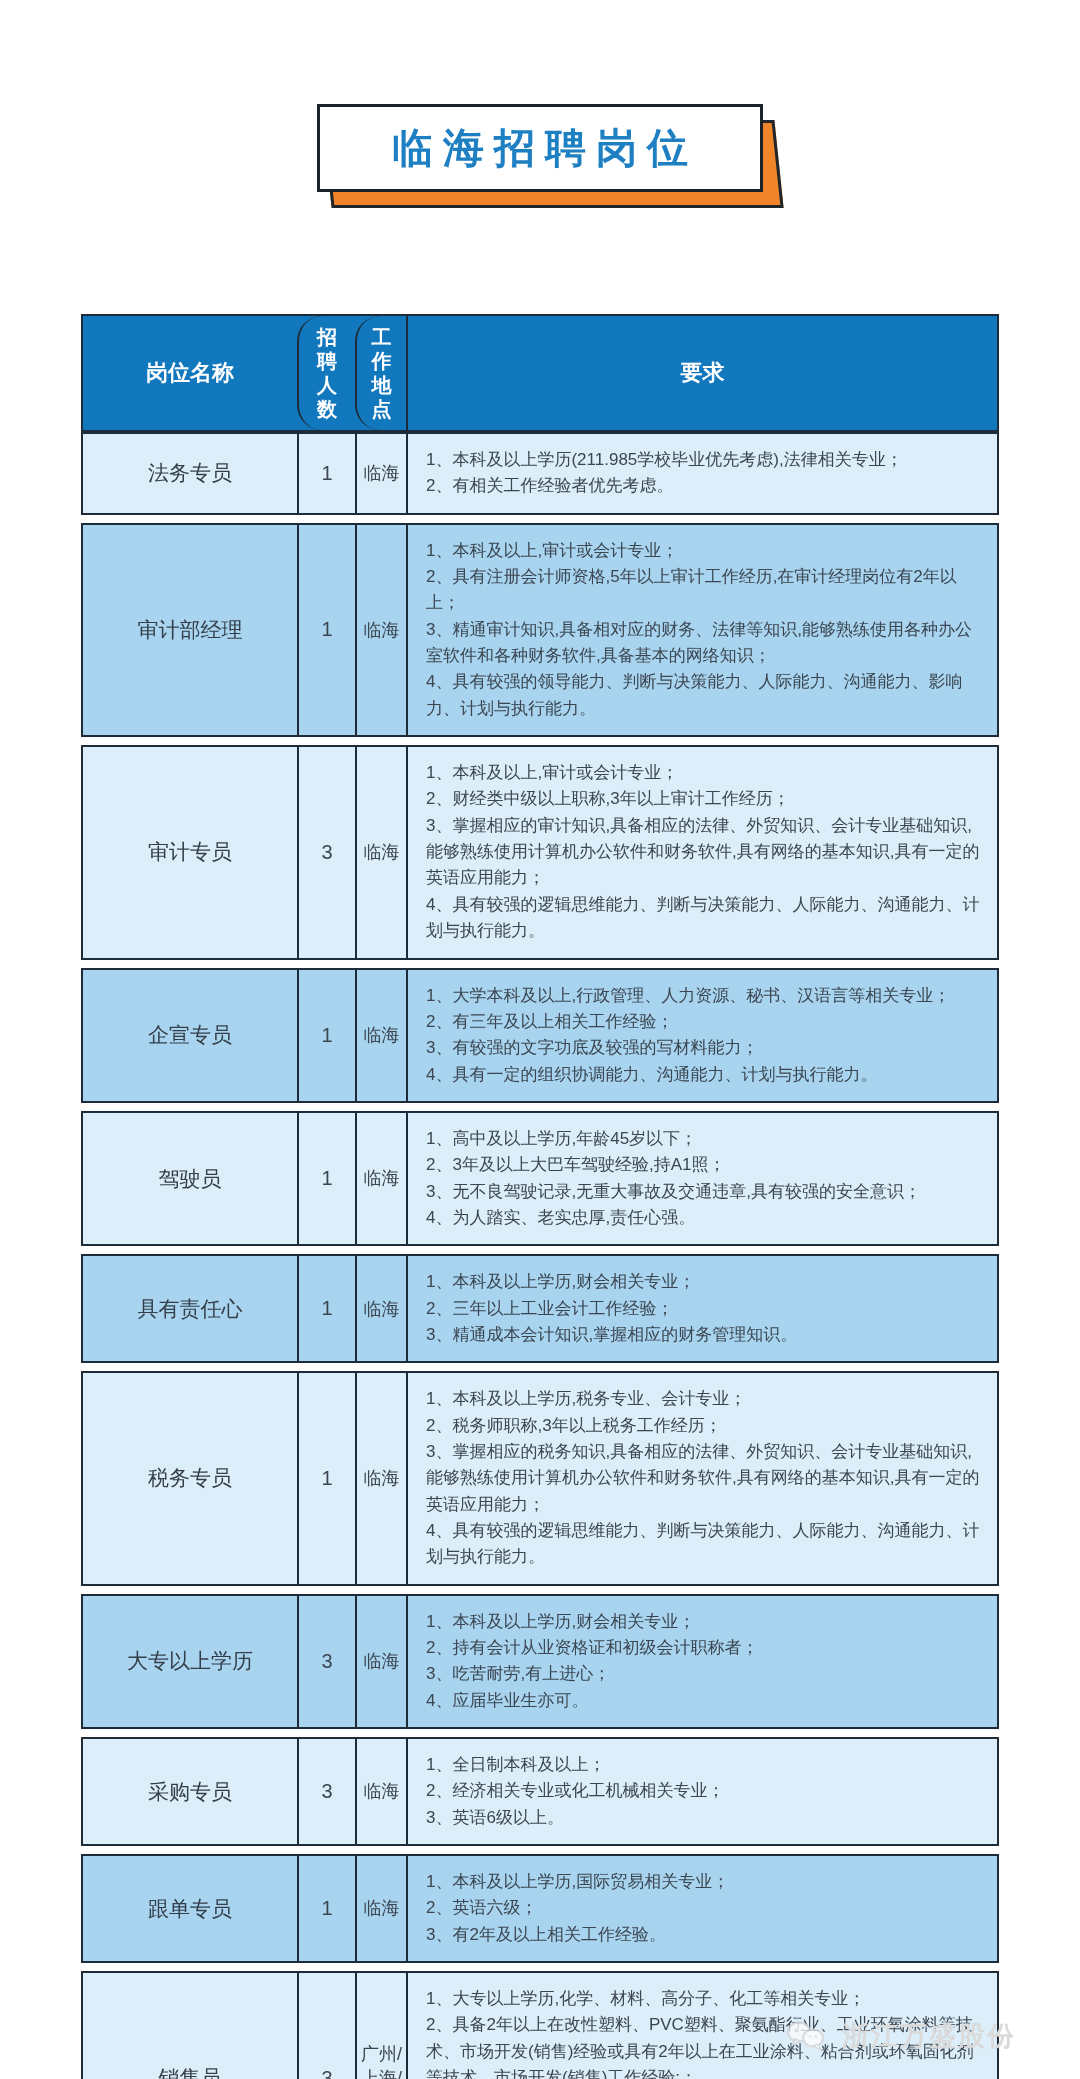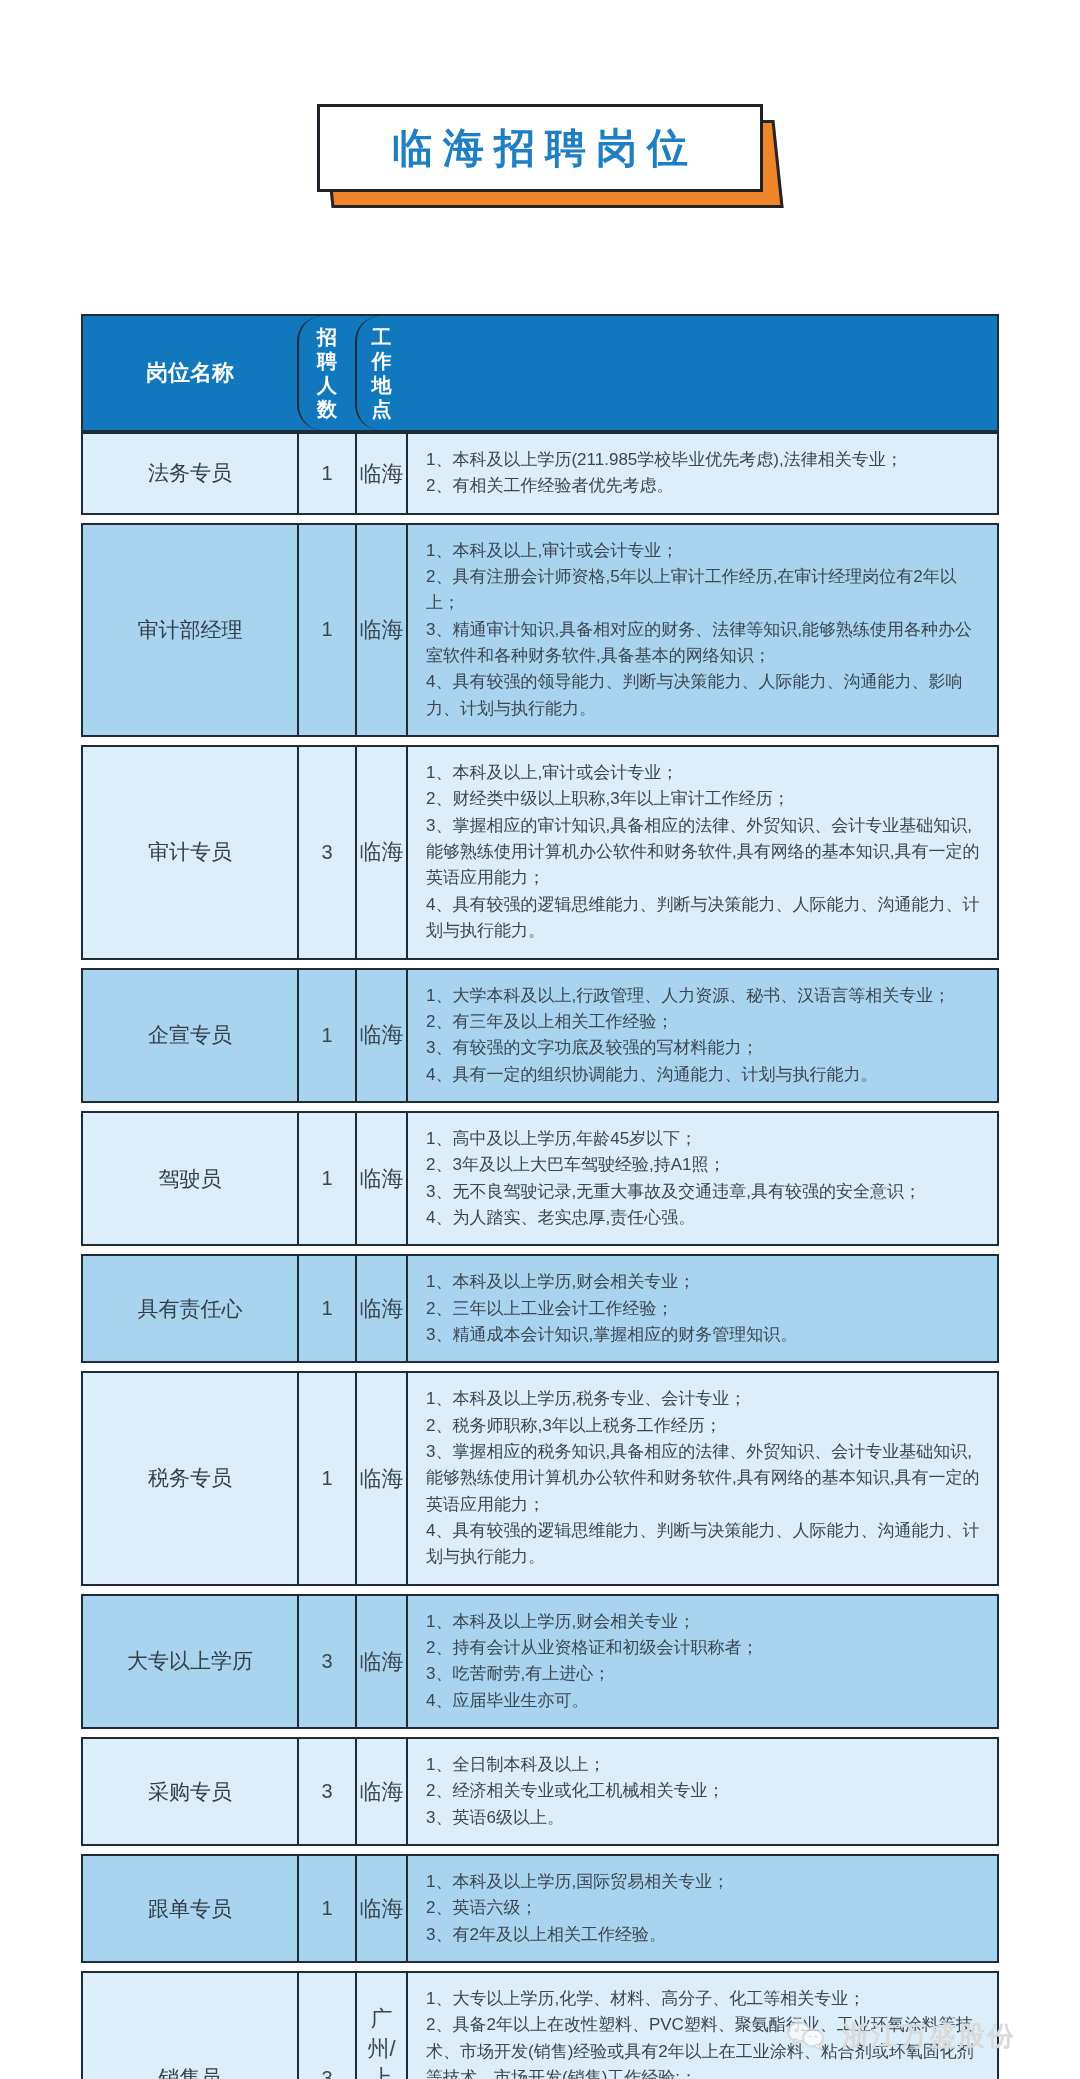--- a/index.html
+++ b/index.html
@@ -49,21 +49,21 @@
   .t-header { background:var(--header-bg,#1278be); }
   .t-header .cell { color:#ffffff; font-weight:bold; padding:9px 12px; }
   .t-header .c-name { font-size:22px; }
   .t-header .c-num, .t-header .c-loc { font-size:20px; white-space:pre-line; line-height:1.2;border-radius:25px; }
   .t-header .c-req { font-size:22px; justify-content:center; text-align:center; }
   
   .t-body.light { background:var(--row-light,#dceefa); }
   .t-body.dark  { background:var(--row-dark,#a8d4f0); }
   .t-body .c-name { font-size:21px; font-weight:normal; color:#333e48; padding:14px 4px; }
   .t-body .c-num  { font-size:20px; }
-  .t-body .c-loc  { font-size:22px; white-space:pre-line; line-height:1.35; }
+  .t-body .c-loc  { font-size:18px; white-space:pre-line; line-height:1.35; }
   .t-body .c-req  {
     font-size:17px; line-height:1.55; white-space:pre-line;
     padding:13px 16px 13px 18px;
   }
   
   .watermark {
     position:absolute; right:64px; top:2018px;
     display:flex; align-items:center; gap:16px;
     color:#dadada; font-size:27px; font-weight:bold; letter-spacing:2px;
     user-select:none;
@@ -82,20 +82,21 @@
     </div>
   </div>
 
   <div class="jobs-table">
     <div class="t-row t-header">
       <div class="cell c-name">岗位名称</div>
       <div class="cell c-num">招聘
 人数</div>
       <div class="cell c-loc">工作
 地点</div>
+      <div class="cell c-req">要求</div>
     </div>
     <div id="rows">
   <div class="t-row t-body light">
     <div class="cell c-name">法务专员</div>
     <div class="cell c-num">1</div>
     <div class="cell c-loc">临海</div>
     <div class="cell c-req">1、本科及以上学历(211.985学校毕业优先考虑),法律相关专业；
 2、有相关工作经验者优先考虑。</div>
   </div>
 

